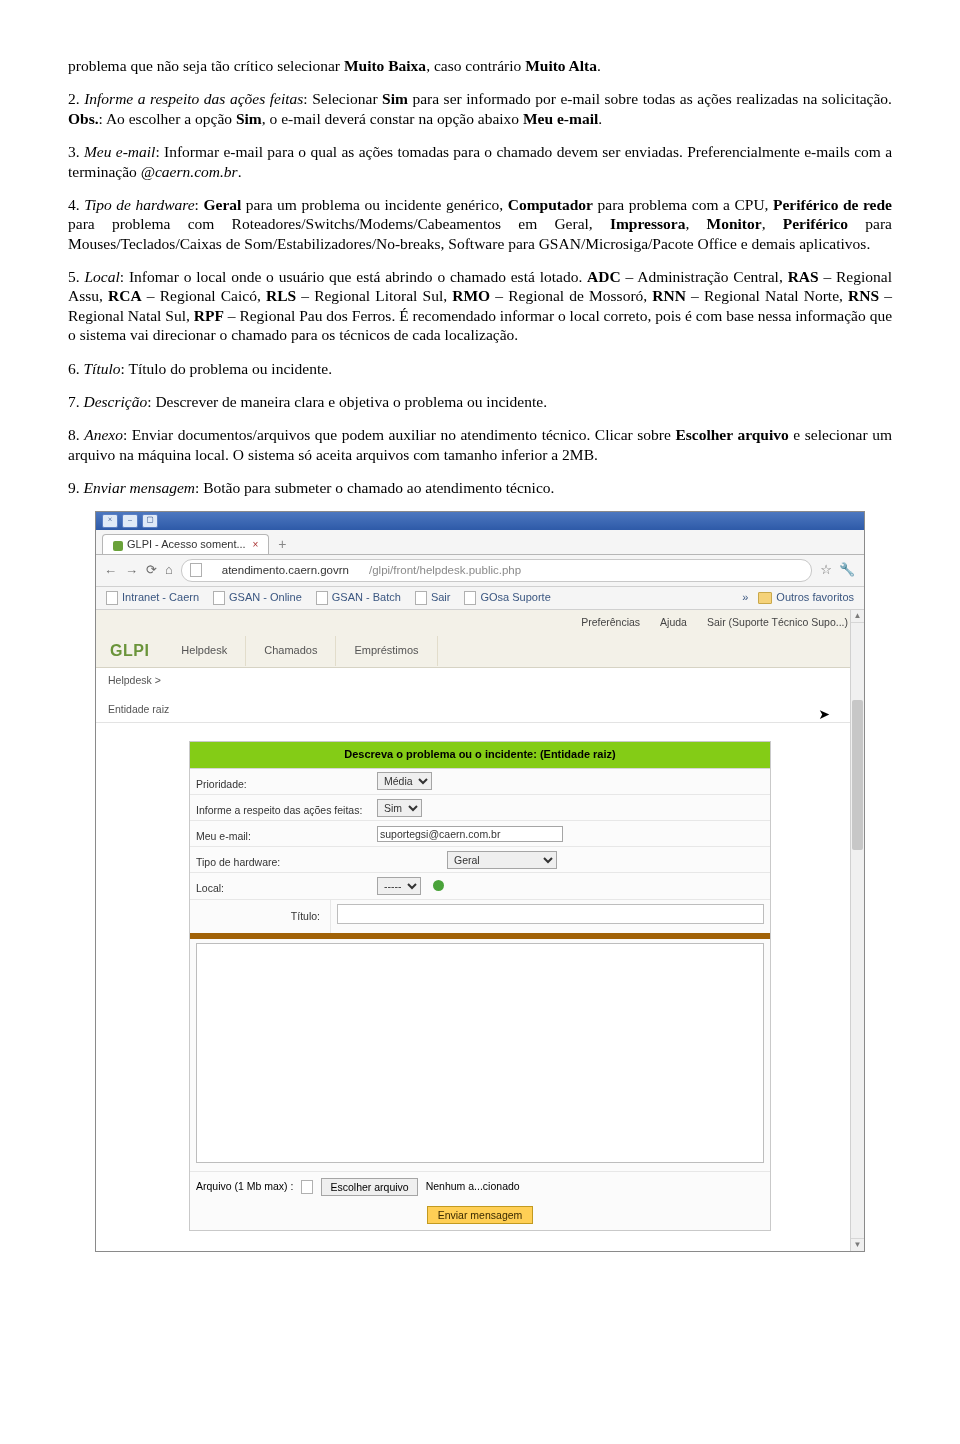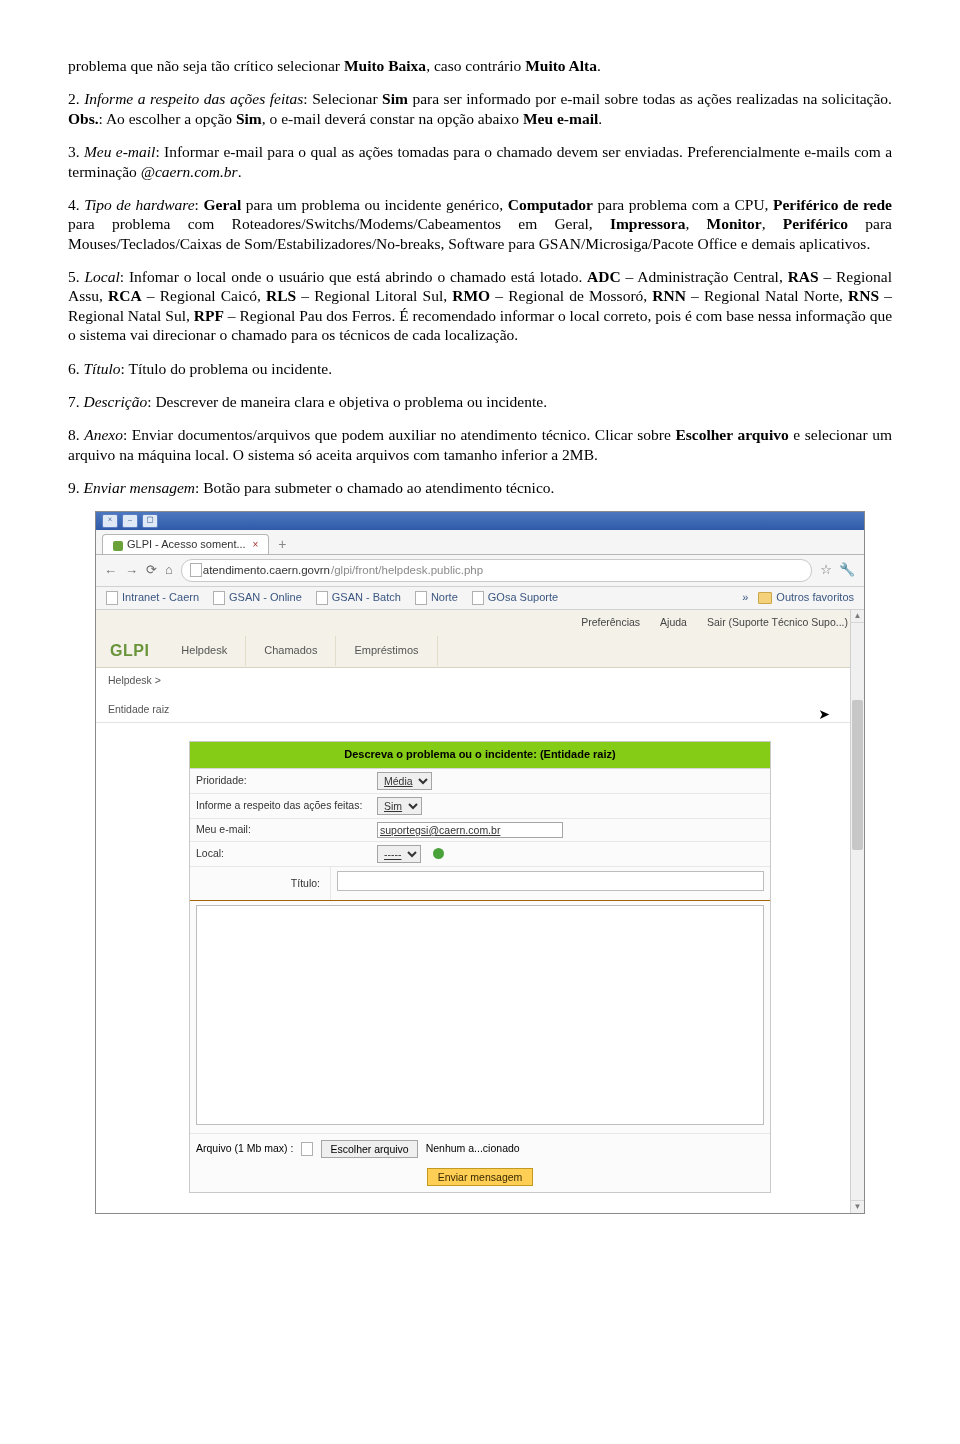--- a/index.html
+++ b/index.html
@@ -86,21 +86,21 @@
   .url-box {
     flex: 1;
     border: 1px solid #c8c8c8;
     border-radius: 11px;
     background: #fff;
     padding: 3px 8px;
     font-size: 11.5px;
     color: #333;
     display: flex;
     align-items: flex-start;
-    gap: 1px;
+    gap: 20px;
   }
   .url-host { color: #333; }
   .url-path { color: #8a8a8a; }
   .bookmark-bar {
     background: #f5f5f5;
     border-bottom: 1px solid #d0d0d0;
     font-family: Arial, sans-serif;
     font-size: 11px;
     color: #3a5680;
     display: flex;
@@ -182,41 +182,40 @@
     border-bottom: 1px solid #d6d6d6;
     font-size: 11px;
   }
   .frow {
     display: flex;
     align-items: center;
     border-bottom: 1px solid #e7e7e7;
     padding: 3px 6px;
     gap: 6px;
   }
-  .frow-label { width: 175px; color: #333; }
+  .frow-label { width: 175px; color: #333; margin-top: 6px; }
   .sel, .txt {
     font-family: Arial, sans-serif;
     font-size: 10.5px;
     padding: 1px 2px;
     border: 1px solid #a5a5a5;
     background: #efefef;
     color: #333;
-    text-decoration: underline;
   }
   .txt { background: #fff; width: 180px; }
   .green-dot {
     width: 11px; height: 11px;
     border-radius: 50%;
     background: #4aa33a;
     display: inline-block;
     margin-left: 6px;
   }
   .title-row {
     display: flex;
-    border-bottom: 1px solid #a16207;
+    border-bottom: 6px solid #a16207;
   }
   .title-side {
     width: 120px;
     text-align: right;
     padding: 10px 10px;
     color: #333;
     border-right: 1px solid #e7e7e7;
     background: #fbfbfb;
   }
   .title-input {
@@ -384,21 +383,21 @@
     <span class="bm">
         <span class="page-ic"></span>
         <span>GSAN - Online</span>
       </span>
     <span class="bm">
         <span class="page-ic"></span>
         <span>GSAN - Batch</span>
       </span>
     <span class="bm">
         <span class="page-ic"></span>
-        <span>Norte</span>
+        <span>Sair</span>
       </span>
     <span class="bm">
         <span class="page-ic"></span>
         <span>GOsa Suporte</span>
       </span>
     <span class="bm-right">
       <span>»</span>
       <span class="bm">
           <span class="folder-ic"></span>
           <span>Outros favoritos</span>
@@ -439,20 +438,24 @@
       <div class="frow">
         <span class="frow-label">Informe a respeito das ações feitas:</span>
         <select class="sel"><option>Sim</option></select>
       </div>
 
       <div class="frow">
         <span class="frow-label">Meu e-mail:</span>
         <input class="txt" value="suportegsi@caern.com.br" style="">
       </div>
 
+      <div class="frow hw">
+        <span class="frow-label">Tipo de hardware:</span>
+        <select class="sel" style="width:110px;"><option>Geral</option></select>
+      </div>
 
       <div class="frow">
         <span class="frow-label">Local:</span>
         <select class="sel"><option>-----</option></select>
         <span class="green-dot"></span>
       </div>
 
       <div class="title-row">
         <div class="title-side">Título:</div>
         <div class="title-input">

